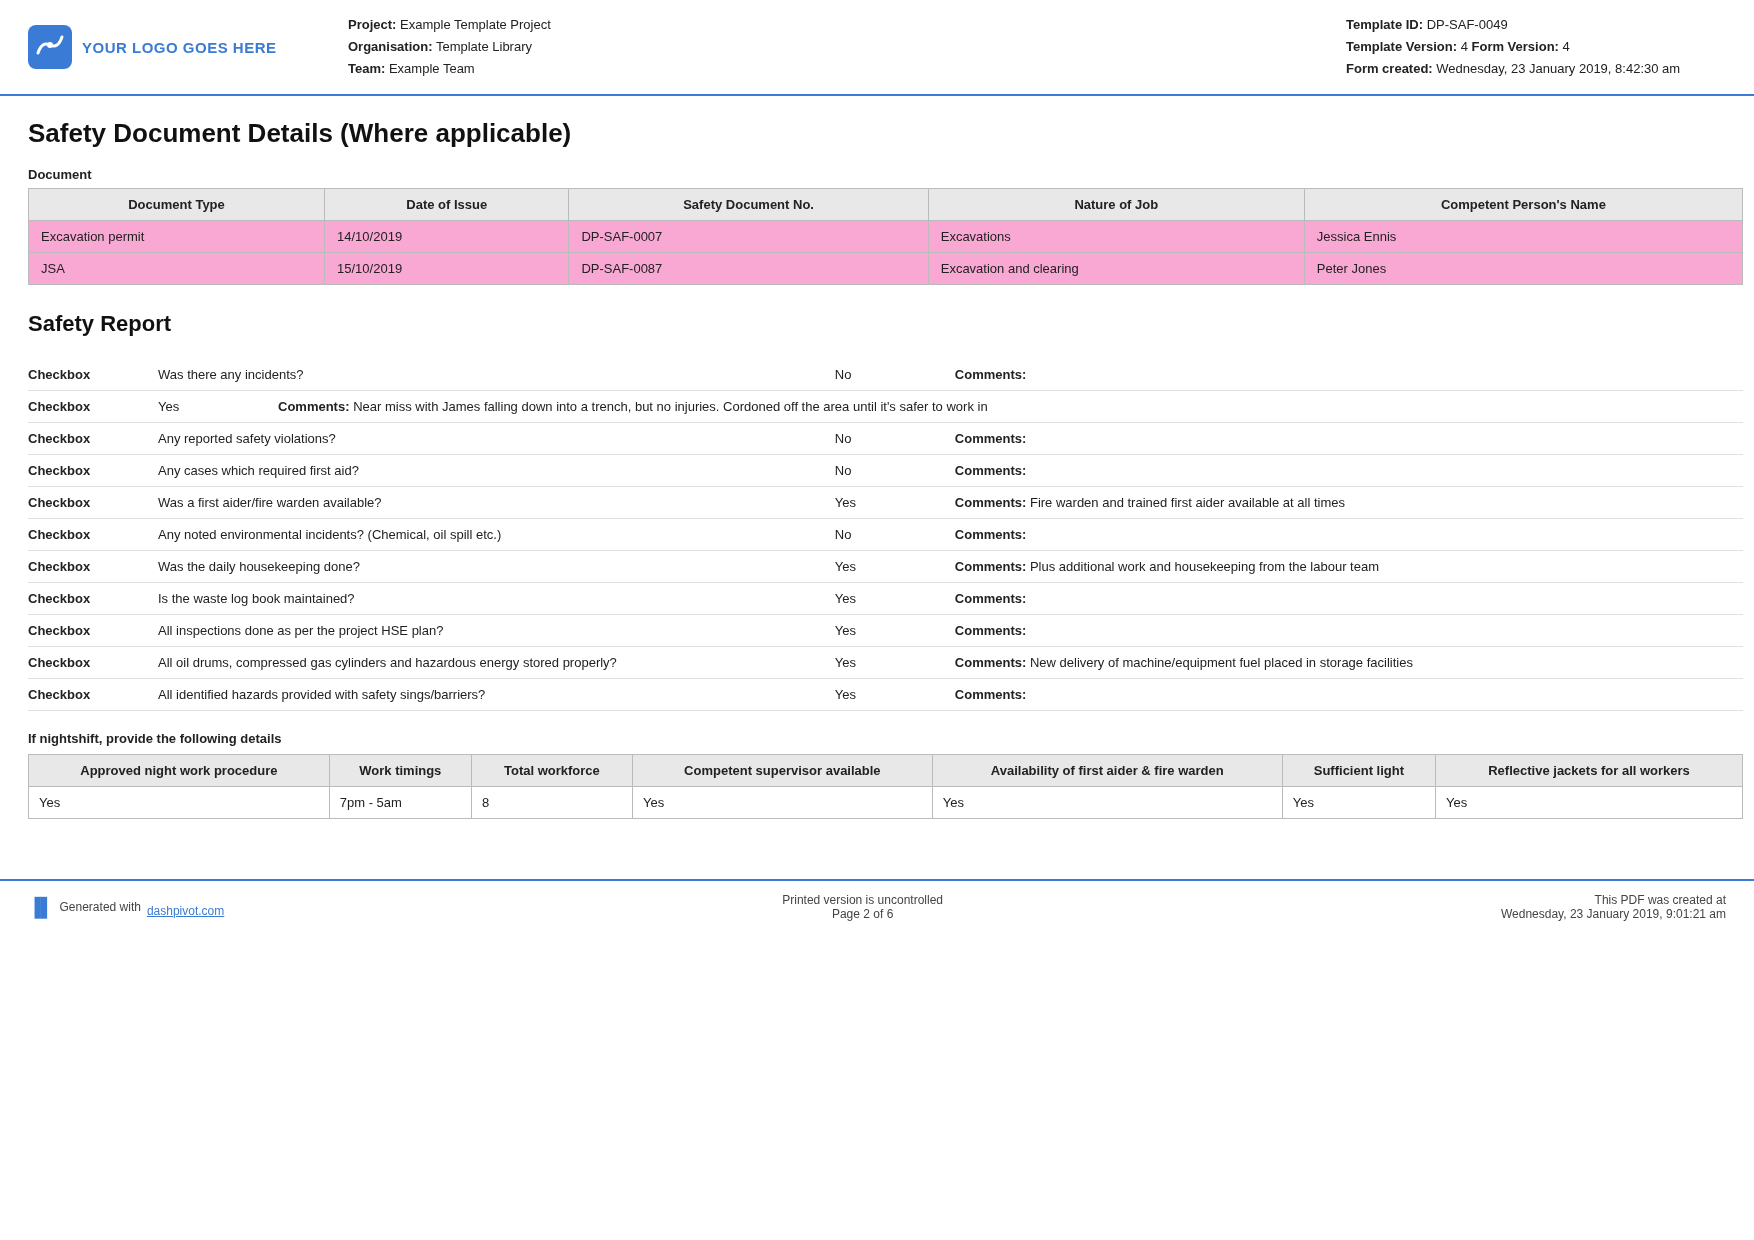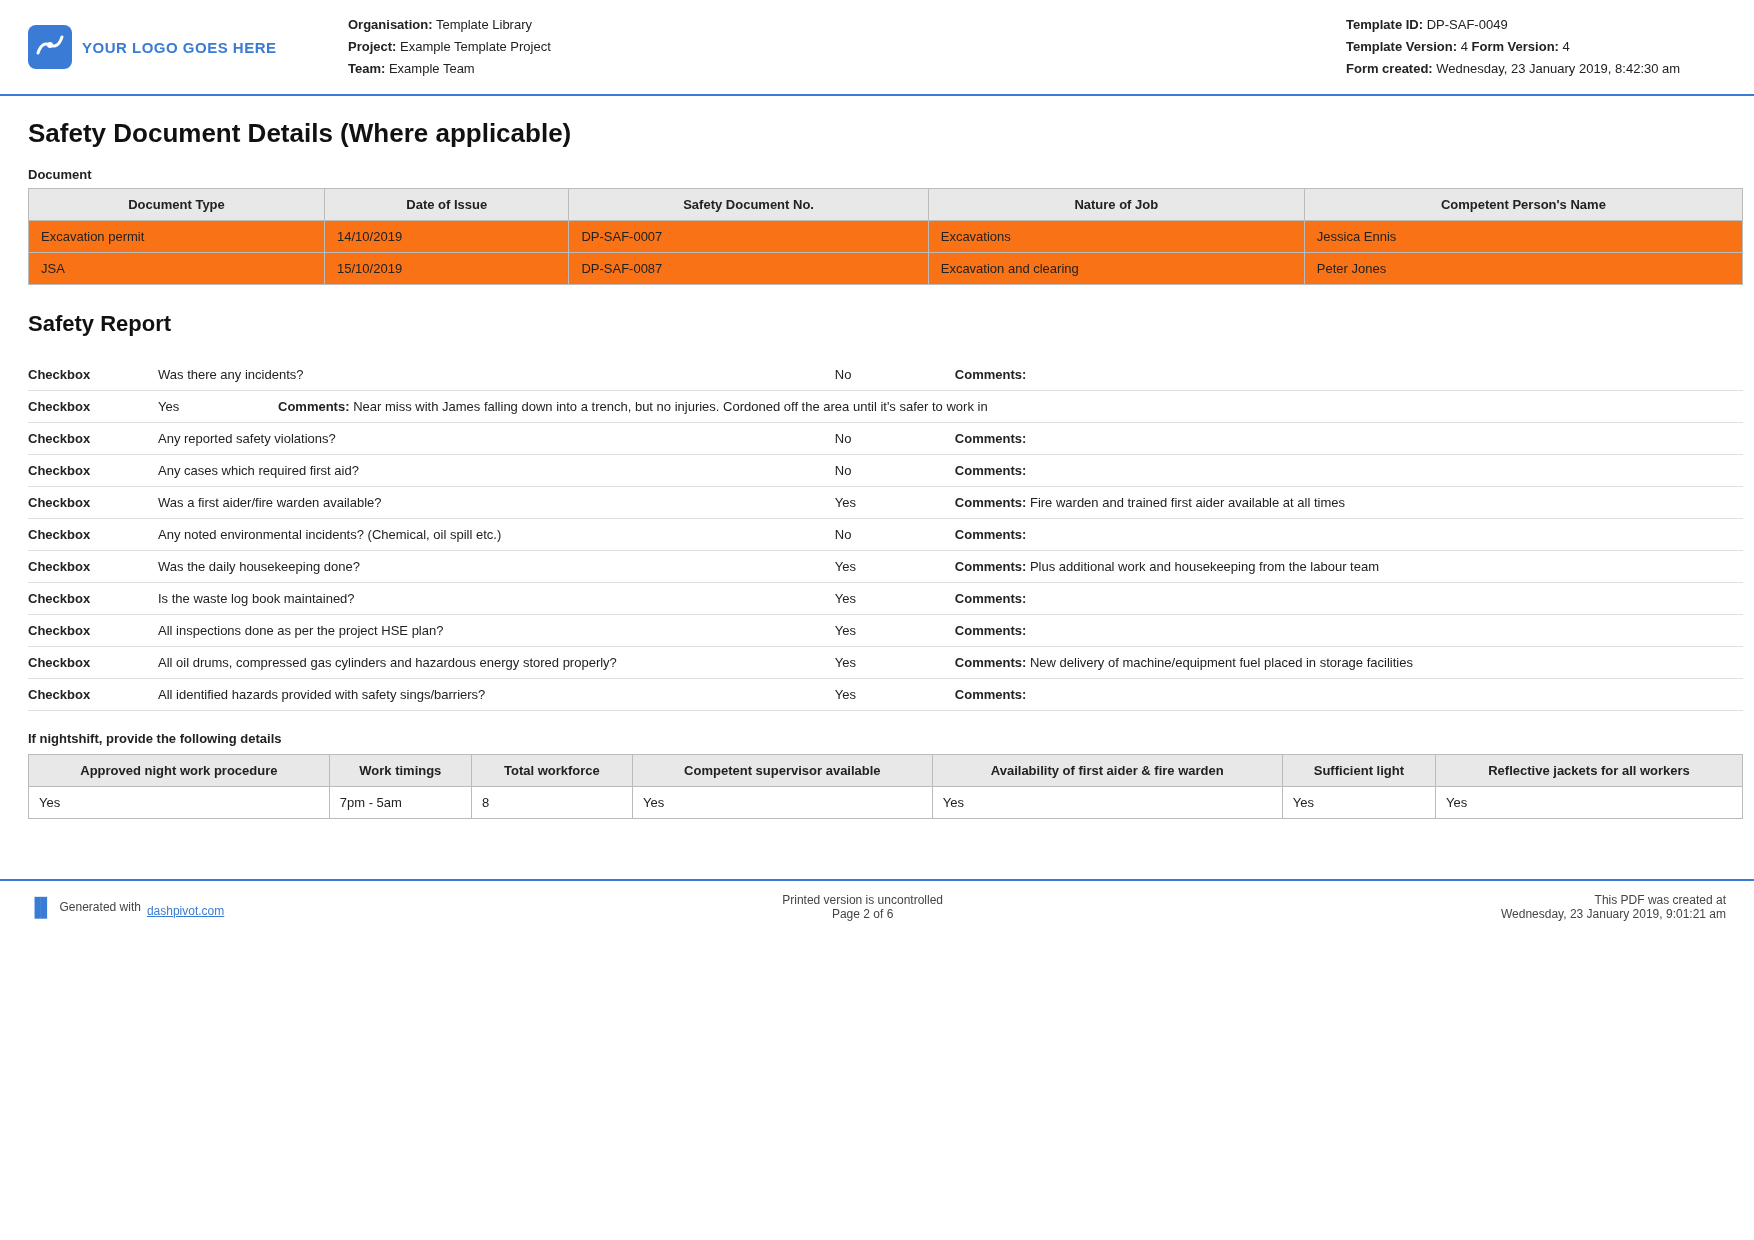--- a/index.html
+++ b/index.html
@@ -81,21 +81,21 @@
       border: 1px solid #bbb;
       padding: 8px 12px;
       font-size: 13px;
       vertical-align: top;
     }
     .doc-table th {
       background: #e8e8e8;
       font-weight: bold;
     }
     .doc-table td {
-      background: #f97316;
+      background: #f9a8d4;
     }
 
     
     .section-title {
       font-size: 22px;
       font-weight: bold;
       margin-bottom: 22px;
       color: #111;
     }
 
@@ -183,26 +183,26 @@
   <div class="header-logo">
     <svg class="logo-icon" viewBox="0 0 44 44" xmlns="http://www.w3.org/2000/svg">
       <rect width="44" height="44" rx="8" fill="#3a7bd5"></rect>
       <path d="M10 28 Q14 16 22 20 Q30 24 34 12" stroke="white" stroke-width="3" fill="none" stroke-linecap="round"></path>
       <circle cx="22" cy="20" r="3" fill="white"></circle>
     </svg>
     <span class="logo-text">YOUR LOGO GOES HERE</span>
   </div>
   <div class="header-center">
     <div>
+      <span class="label">Project:</span>
+      <span>Example Template Project</span>
+    </div>
+    <div>
       <span class="label">Organisation:</span>
       <span>Template Library</span>
-    </div>
-    <div>
-      <span class="label">Project:</span>
-      <span>Example Template Project</span>
     </div>
     <div>
       <span class="label">Team:</span>
       <span>Example Team</span>
     </div>
   </div>
   <div class="header-right">
     <div>
       <span class="label">Template ID:</span>
       <span>DP-SAF-0049</span>

